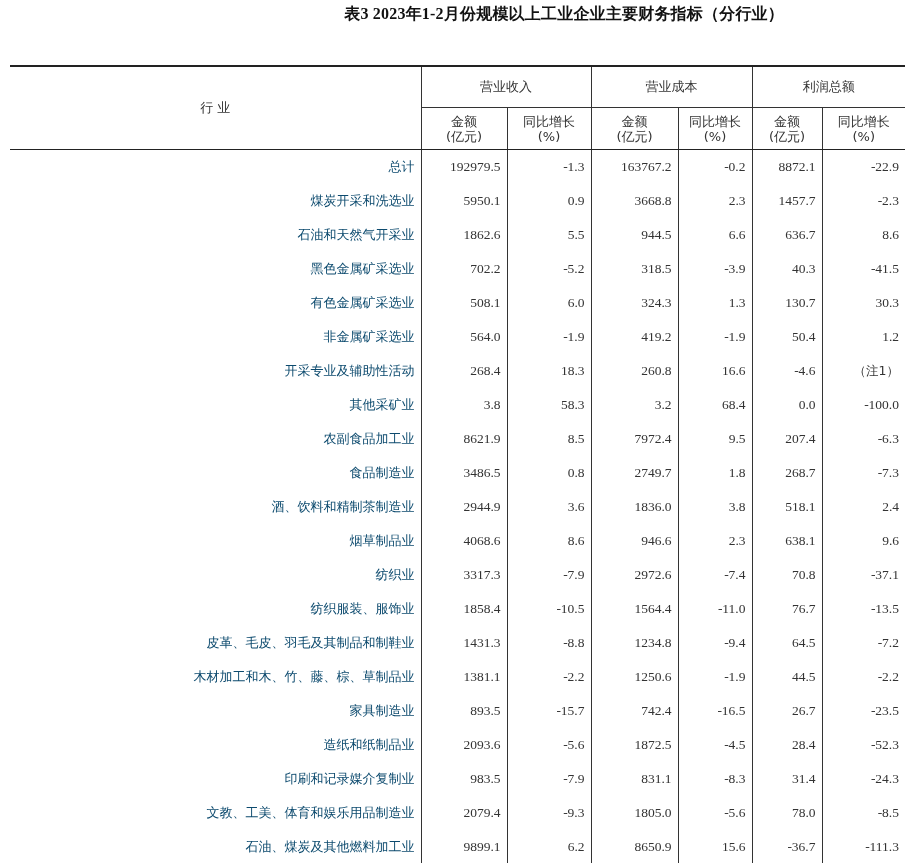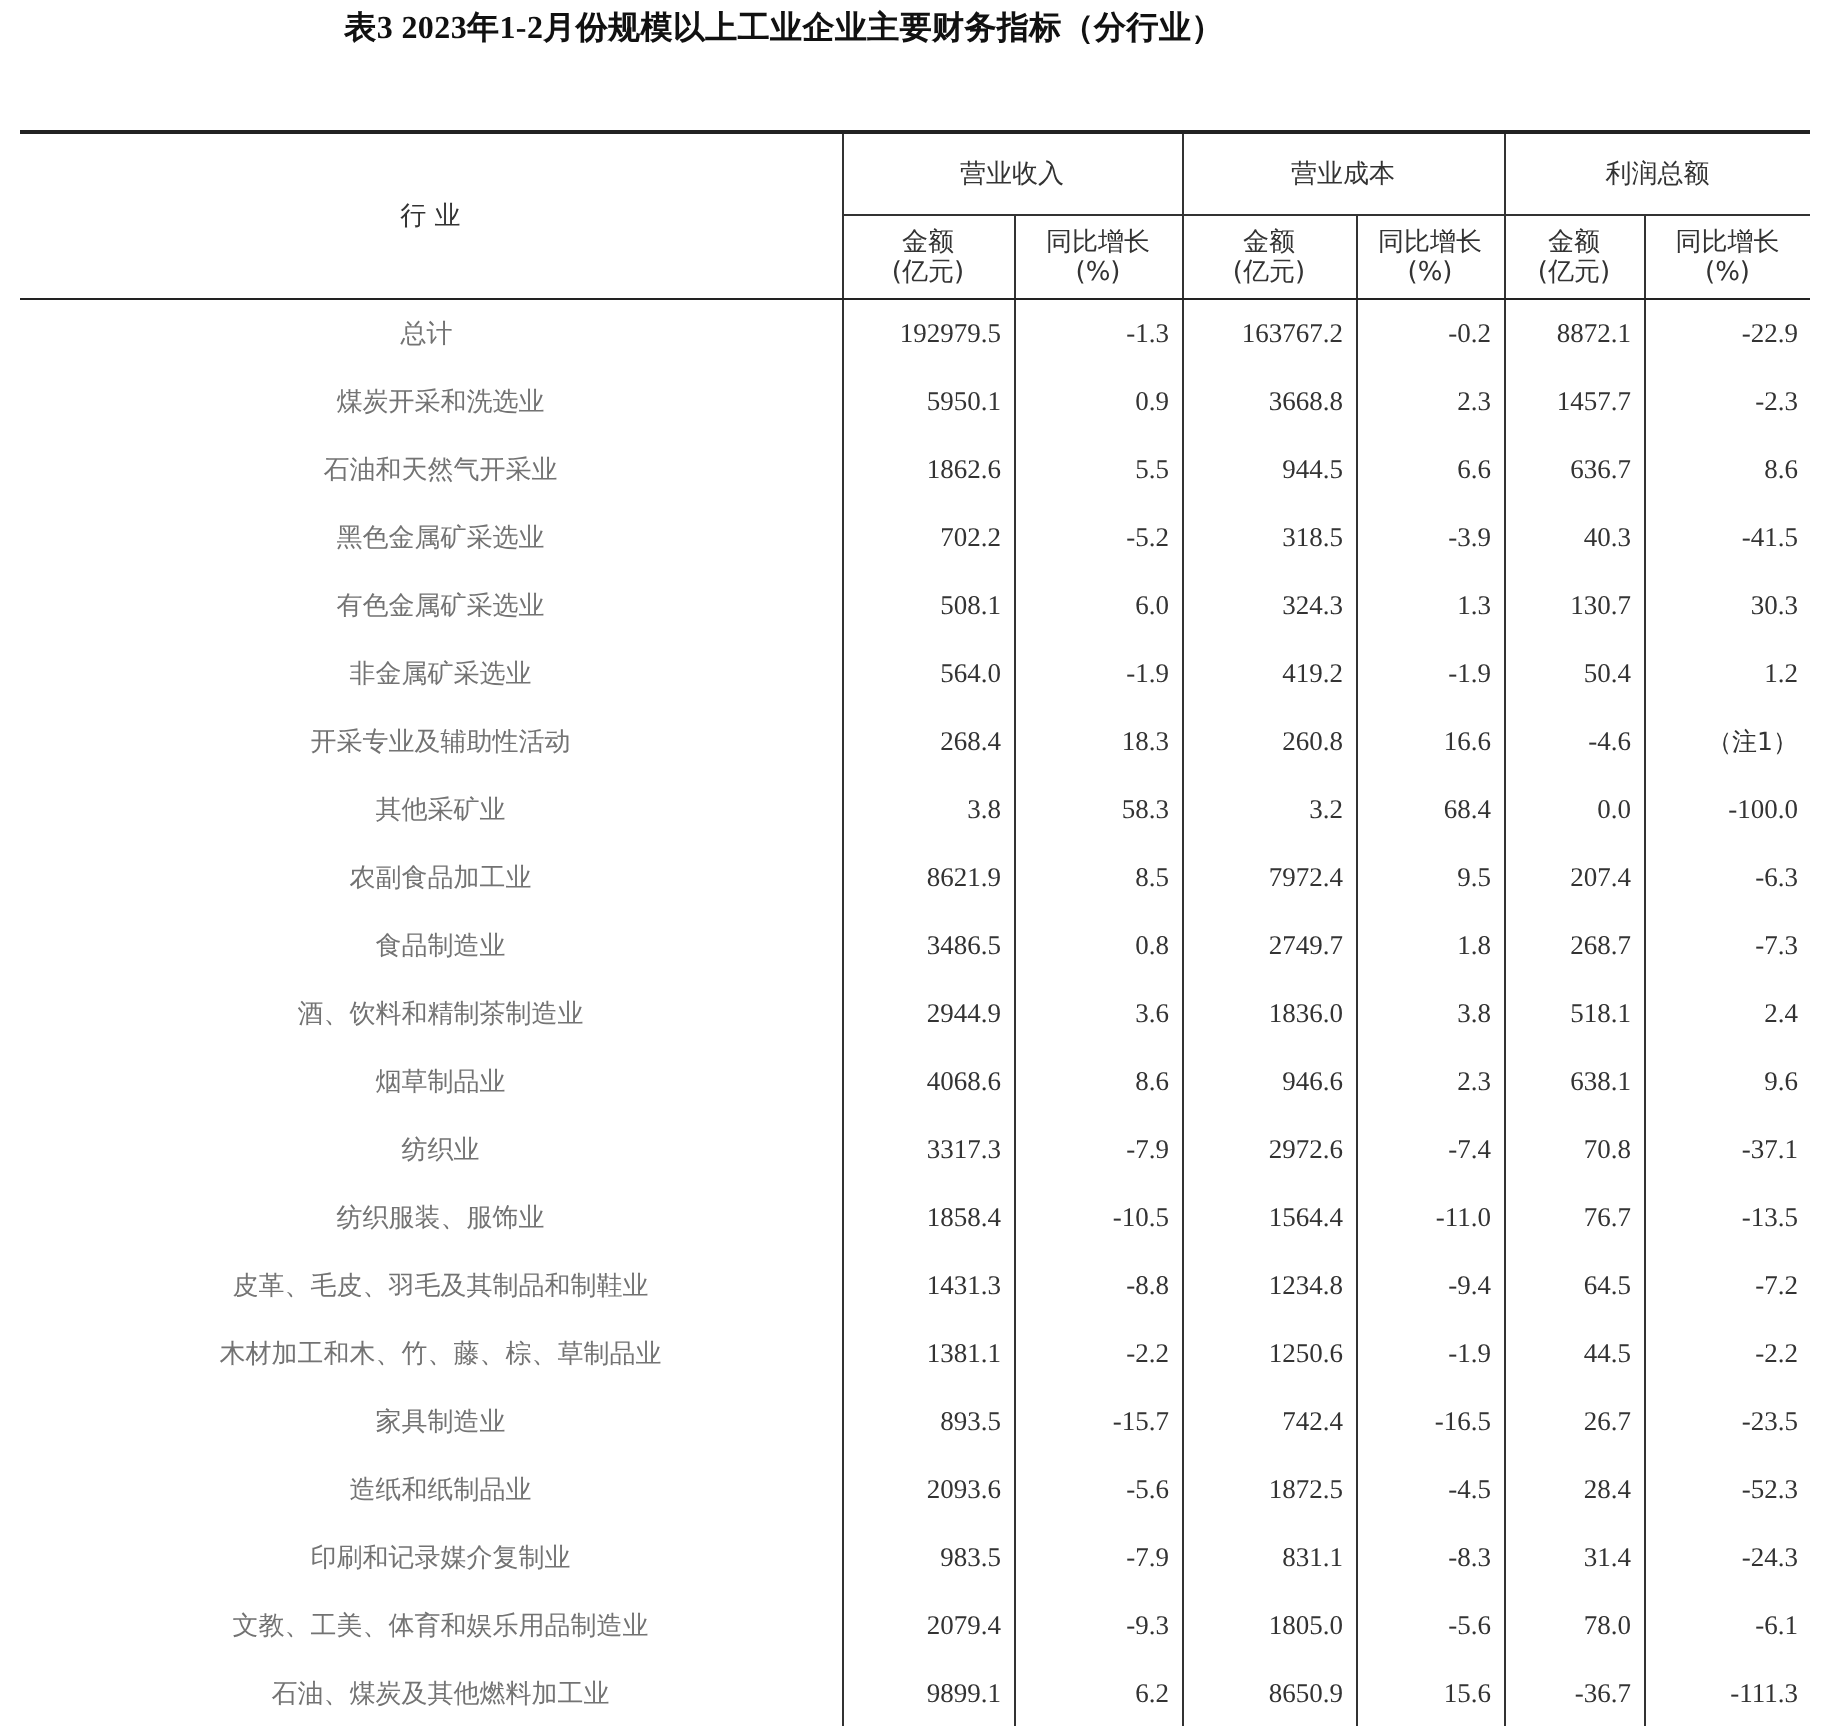--- a/index.html
+++ b/index.html
@@ -1,39 +1,39 @@
 <!DOCTYPE html>
 <html><head>
 <meta charset="utf-8">
 <style>
   html, body { margin: 0; padding: 0; background: #ffffff; }
   body { width: 915px; height: 863px; overflow: hidden; position: relative;
          font-family: "Liberation Serif", "DejaVu Serif", serif; color: #222; }
-  .title { position: absolute; top: 4px; left: 0; width: 784px; text-align: center;
+  .title { position: absolute; top: 4px; left: 0; width: 784px; text-align: right;
            font-weight: bold; font-size: 16px; letter-spacing: 0.2px; color: #111; }
   table.data { position: absolute; top: 65px; left: 10px; width: 895px;
                border-collapse: collapse; table-layout: fixed; font-size: 14px; }
   table.data col.c0 { width: 411px; }
   table.data col.c1 { width: 86px; }
   table.data col.c2 { width: 84px; }
   table.data col.c3 { width: 87px; }
   table.data col.c4 { width: 74px; }
   table.data col.c5 { width: 70px; }
   table.data col.c6 { width: 83px; }
   thead tr.h1 th { border-top: 2px solid #222; height: 40px; }
   thead th { font-weight: normal; font-family: "DejaVu Sans", sans-serif; font-size: 13px;
              color: #333; padding: 0; text-align: center; vertical-align: middle; margin-left: 24px; }
   thead th.grp { border-left: 1px solid #333; border-bottom: 1px solid #333; }
   thead tr.h2 th { height: 41px; border-left: 1px solid #333; border-bottom: 1.5px solid #222;
                    line-height: 15px; }
   thead th.label-head { border-bottom: 1.5px solid #222; }
   tbody td { height: 34px; padding: 0 6px 0 0; text-align: right; vertical-align: middle;
              border-left: 1px solid #333; font-size: 13.5px; color: #333; }
-  tbody td.name { text-align: center; border-left: none; padding-left: 16px;
-                  font-family: "DejaVu Sans", sans-serif; font-size: 13px; color: #737373; }
+  tbody td.name { text-align: right; border-left: none; padding-left: 16px;
+                  font-family: "DejaVu Sans", sans-serif; font-size: 13px; color: #0c4a6e; }
   tbody tr.total td.name { padding-left: 2px; }
   tbody td.note { font-family: "DejaVu Sans", sans-serif; font-size: 12.5px; padding-left: 20px; }
 </style>
 </head>
 <body>
 
 <div class="title">表3   2023年1-2月份规模以上工业企业主要财务指标（分行业）</div>
 
 <table class="data">
   <colgroup>
@@ -233,21 +233,21 @@
         <td>31.4</td>
         <td>-24.3</td>
       </tr>
       <tr>
         <td class="name">文教、工美、体育和娱乐用品制造业</td>
         <td>2079.4</td>
         <td>-9.3</td>
         <td>1805.0</td>
         <td>-5.6</td>
         <td>78.0</td>
-        <td>-6.1</td>
+        <td>-8.5</td>
       </tr>
       <tr>
         <td class="name">石油、煤炭及其他燃料加工业</td>
         <td>9899.1</td>
         <td>6.2</td>
         <td>8650.9</td>
         <td>15.6</td>
         <td>-36.7</td>
         <td>-111.3</td>
       </tr>

